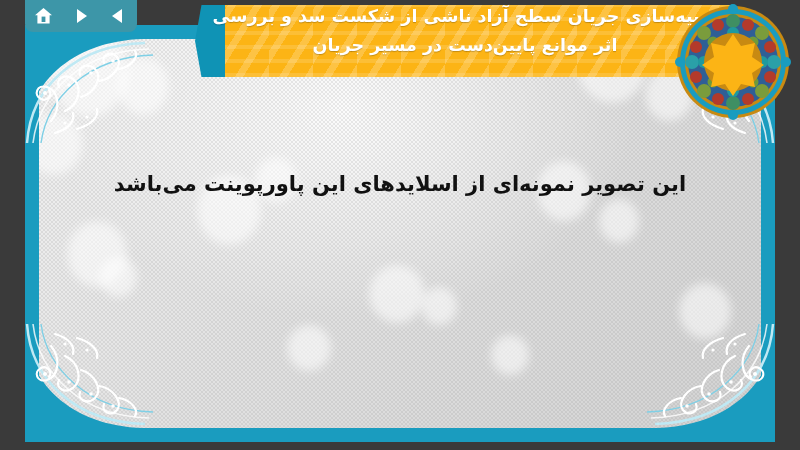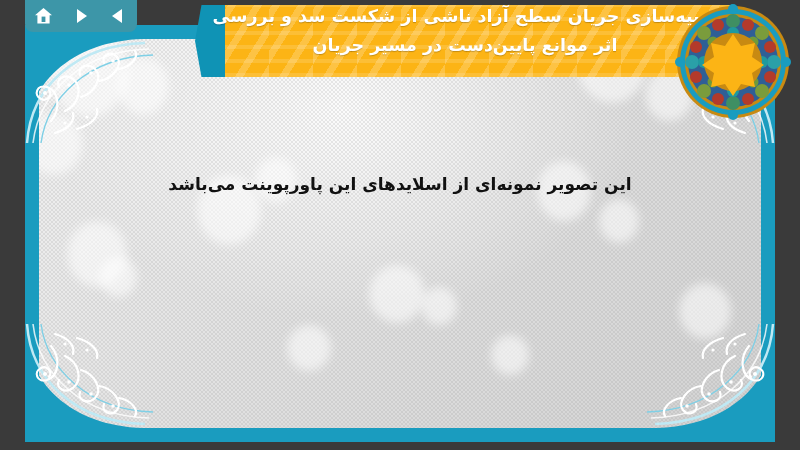--- a/index.html
+++ b/index.html
@@ -87,21 +87,21 @@
     pointer-events:none;
   }
 
   
   .medallion{position:absolute;right:8px;top:3px;width:118px;height:118px;z-index:55;pointer-events:none;}
 
   
   .body-text{
     position:absolute;left:46px;right:46px;top:128px;
     text-align:center;direction:rtl;color:#111111;
-    font-size:17px;line-height:34px;font-weight:700;
+    font-size:21px;line-height:34px;font-weight:700;
     z-index:30;
   }
   .body-text p{margin:0;white-space:nowrap;}
 </style>
 </head>
 <body>
 
 <div class="stage">
 
   <div class="navbar">

